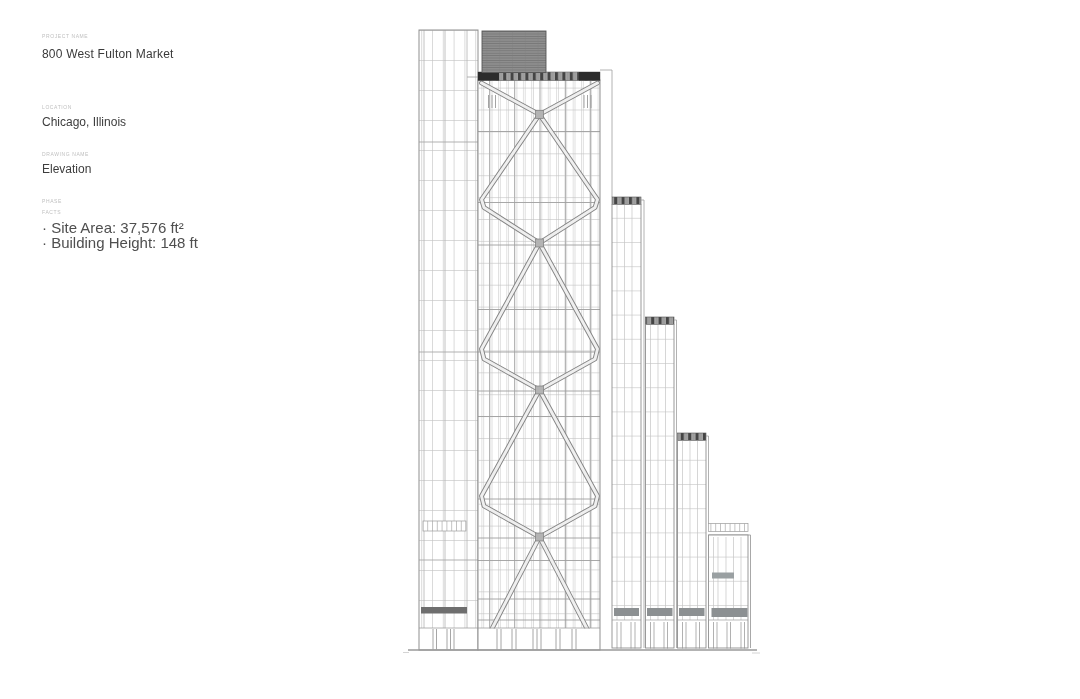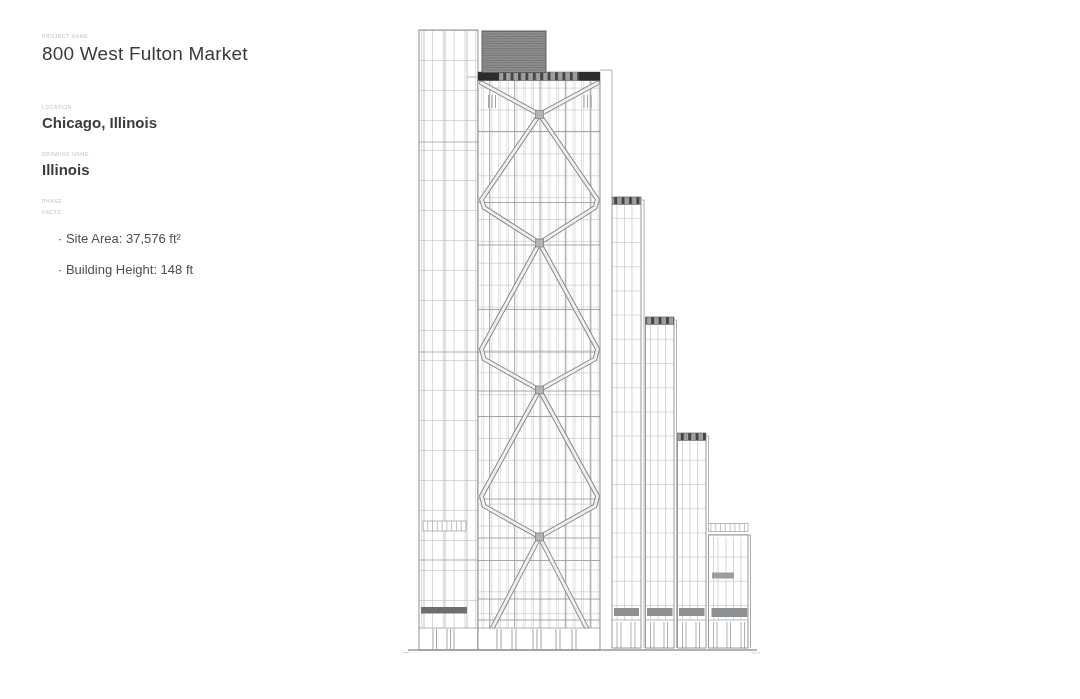--- a/index.html
+++ b/index.html
@@ -6,45 +6,45 @@
   body{
     width:1080px;height:699px;position:relative;overflow:hidden;
     background:#ffffff;font-family:"Liberation Sans", sans-serif;
   }
   .panel{position:absolute;left:42px;top:33px;width:300px;}
   .field-label{
     font-size:5px;letter-spacing:.6px;color:#bfbfbf;
     margin:0 0 5px 0;line-height:6px;
   }
   .project-title{
-    font-size:19px;color:#3a3a3a;line-height:20px;letter-spacing:.2px;
+    font-size:12px;color:#3a3a3a;line-height:20px;letter-spacing:.2px;
     margin:0 0 40px 0;font-weight:400;
   }
   .field-value{
-    font-size:15px;color:#3d3d3d;line-height:15px;
-    margin:0 0 21px 0;font-weight:700;
+    font-size:12px;color:#3d3d3d;line-height:15px;
+    margin:0 0 21px 0;font-weight:400;
   }
   .facts-line{
-    font-size:13px;color:#4f4f4f;line-height:15px;margin:16px;
+    font-size:15px;color:#4f4f4f;line-height:15px;margin:0;
   }
   .facts-block{margin-top:2px;}
   svg{position:absolute;left:0;top:0;}
 </style>
 </head>
 <body>
 
 <div class="panel">
   <p class="field-label">PROJECT NAME</p>
   <h1 class="project-title">800 West Fulton Market</h1>
 
   <p class="field-label">LOCATION</p>
   <p class="field-value">Chicago, Illinois</p>
 
   <p class="field-label">DRAWING NAME</p>
-  <p class="field-value">Illinois</p>
+  <p class="field-value">Elevation</p>
 
   <p class="field-label">PHASE</p>
 
   <p class="field-label">FACTS</p>
   <div class="facts-block">
     <p class="facts-line">· Site Area: 37,576 ft²</p>
     <p class="facts-line">· Building Height: 148 ft</p>
   </div>
 </div>
 

